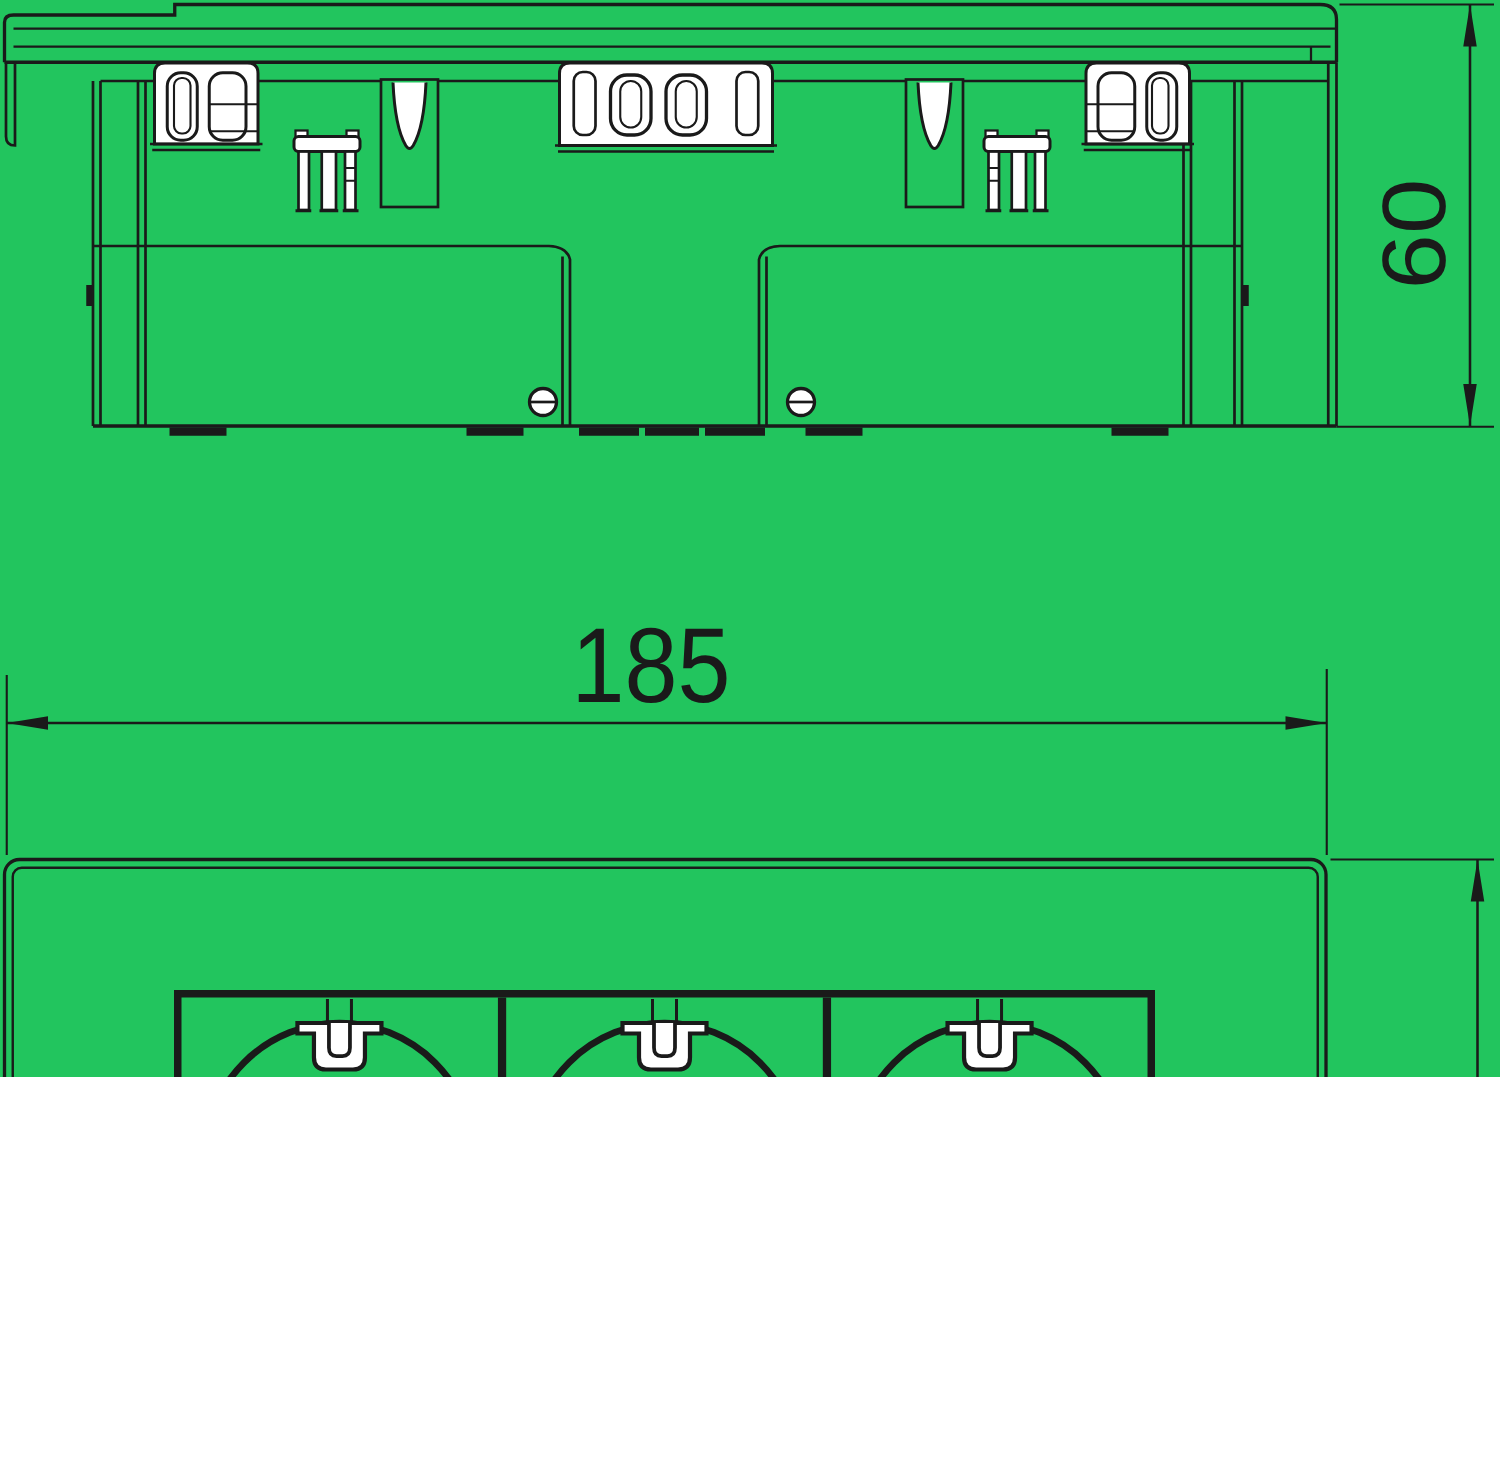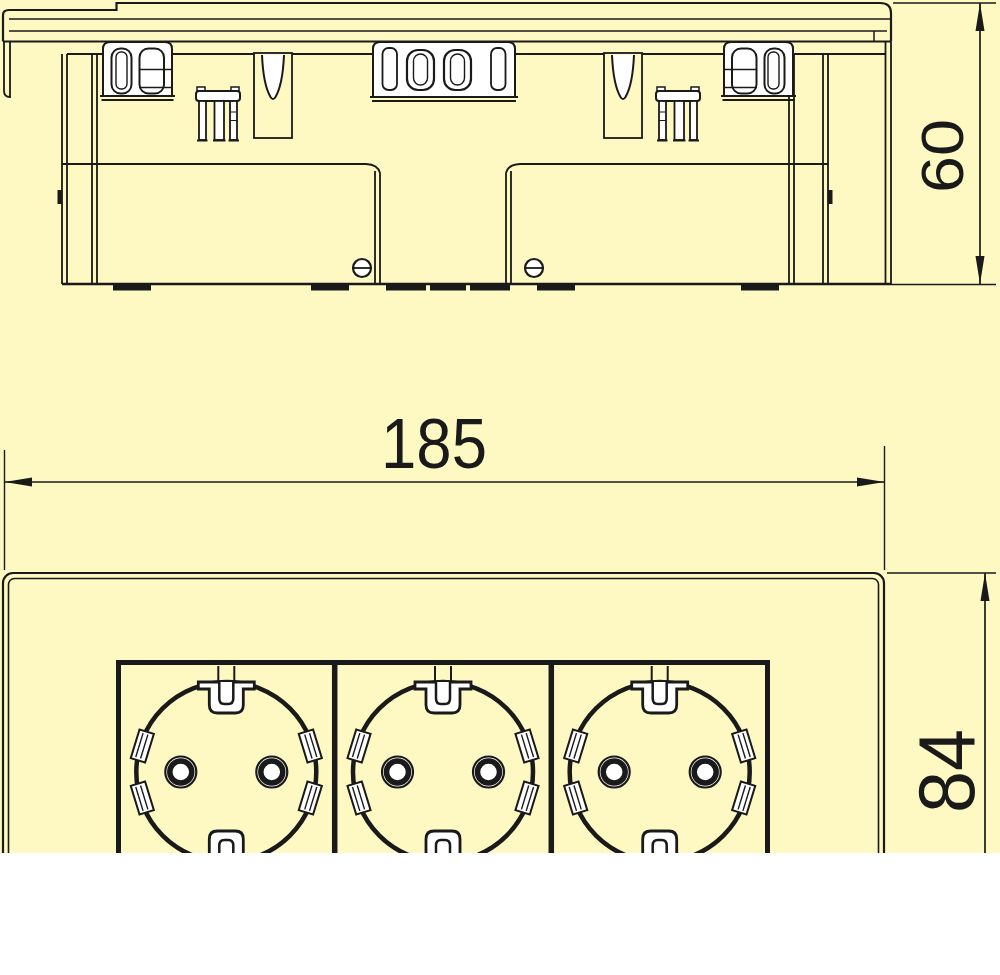--- a/index.html
+++ b/index.html
@@ -1,16 +1,16 @@
 <!DOCTYPE html>
 <html><head>
 <meta charset="utf-8">
 <style>
   html,body{margin:0;padding:0;background:#fff;}
-  .canvas{position:relative;width:1000px;height:853px;background:#fef9c3;overflow:hidden;
+  .canvas{position:relative;width:1000px;height:718px;background:#22c55e;overflow:hidden;
           font-family:"Liberation Sans", sans-serif;}
   svg{position:absolute;inset:0;}
   .ln{stroke:#1a1a1a;fill:none;}
   .fillw{fill:#ffffff;stroke:#1a1a1a;}
   .blk{fill:#1a1a1a;stroke:none;}
   text{fill:#1a1a1a;font-family:"Liberation Sans", sans-serif;}
 </style>
 </head>
 <body>
 

